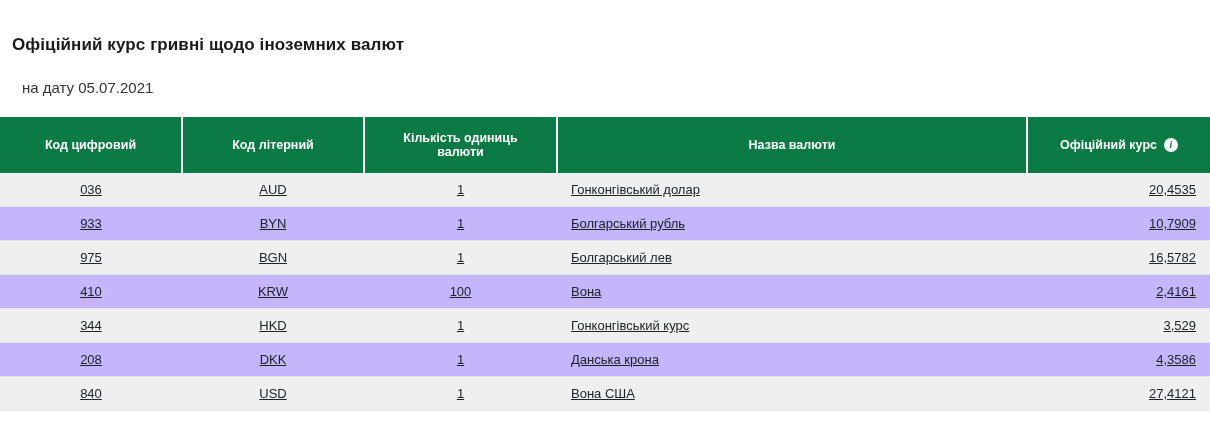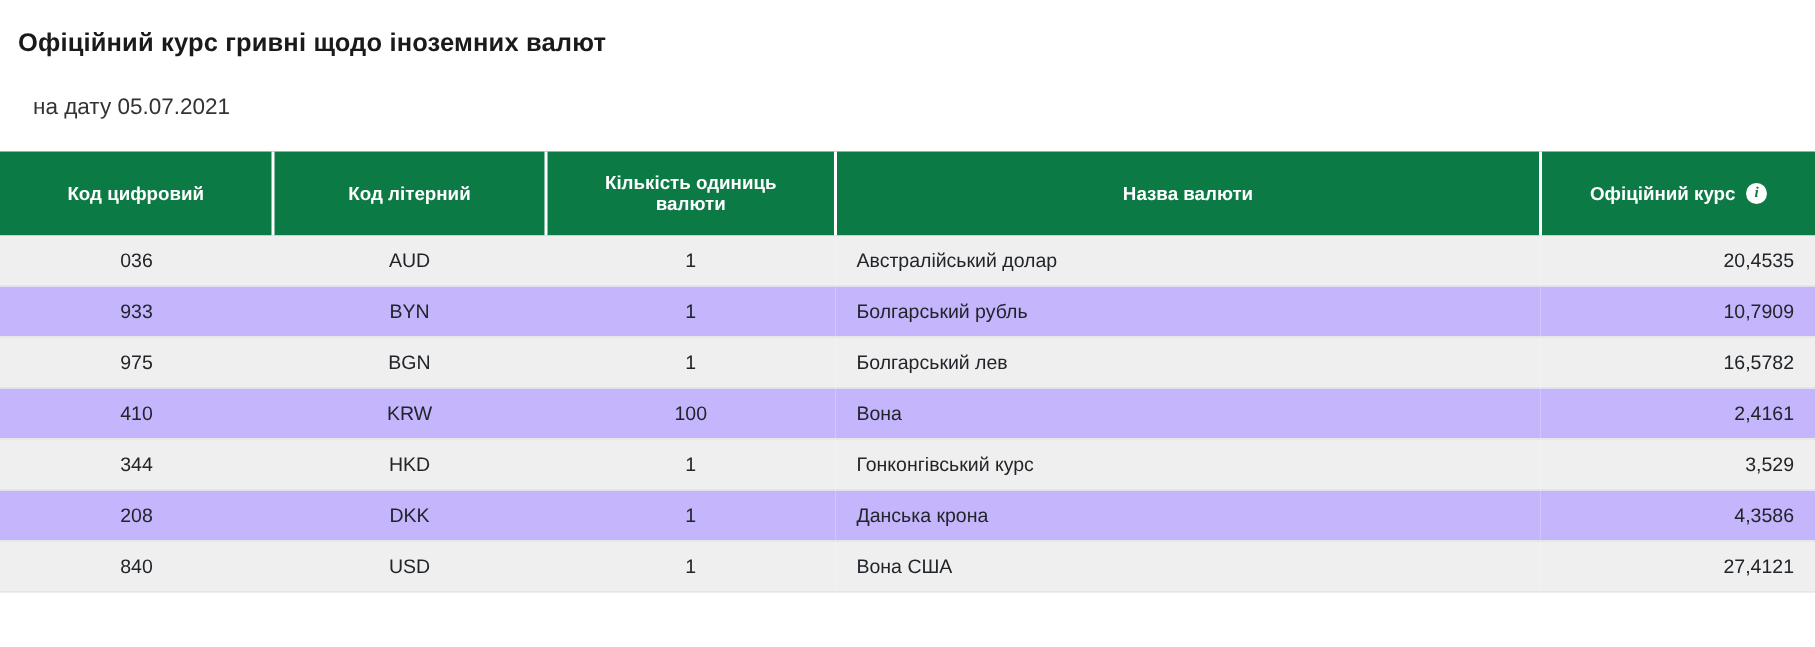--- a/index.html
+++ b/index.html
@@ -10,20 +10,21 @@
   body {
     width: 1210px;
     height: 431px;
     font-family: "Liberation Sans", sans-serif;
     color: #212529;
     overflow: hidden;
   }
   .page {
     width: 1210px;
     position: relative;
+    margin-top: 16px;
   }
   .page-title {
     font-size: 17px;
     font-weight: bold;
     color: #1a1a1a;
     padding: 19px 0 0 12px;
     letter-spacing: 0.1px;
   }
   .subtitle {
     font-size: 15px;
@@ -69,20 +70,21 @@
     font-style: italic;
     line-height: 14px;
     font-family: "Liberation Serif", serif;
   }
   table.rates tbody td {
     height: 33px;
     font-size: 13px;
     color: #212529;
     padding: 0 14px;
     border-bottom: 1px solid #e6e6e6;
+    text-decoration: underline;
   }
   table.rates tbody tr.odd td {
     background: #efefef;
   }
   table.rates tbody tr.even td {
     background: #c4b5fd;
   }
   .c-code, .c-letter, .c-units {
     text-align: center;
   }
@@ -146,21 +148,21 @@
             <span class="info-icon">i</span>
           </div>
         </th>
       </tr>
     </thead>
     <tbody>
         <tr class="odd">
           <td class="c-code">036</td>
           <td class="c-letter">AUD</td>
           <td class="c-units">1</td>
-          <td class="c-name">Австралійський долар</td>
+          <td class="c-name">Гонконгівський долар</td>
           <td class="c-rate">20,4535</td>
         </tr>
         <tr class="even">
           <td class="c-code">933</td>
           <td class="c-letter">BYN</td>
           <td class="c-units">1</td>
           <td class="c-name">Болгарський рубль</td>
           <td class="c-rate">10,7909</td>
         </tr>
         <tr class="odd">

